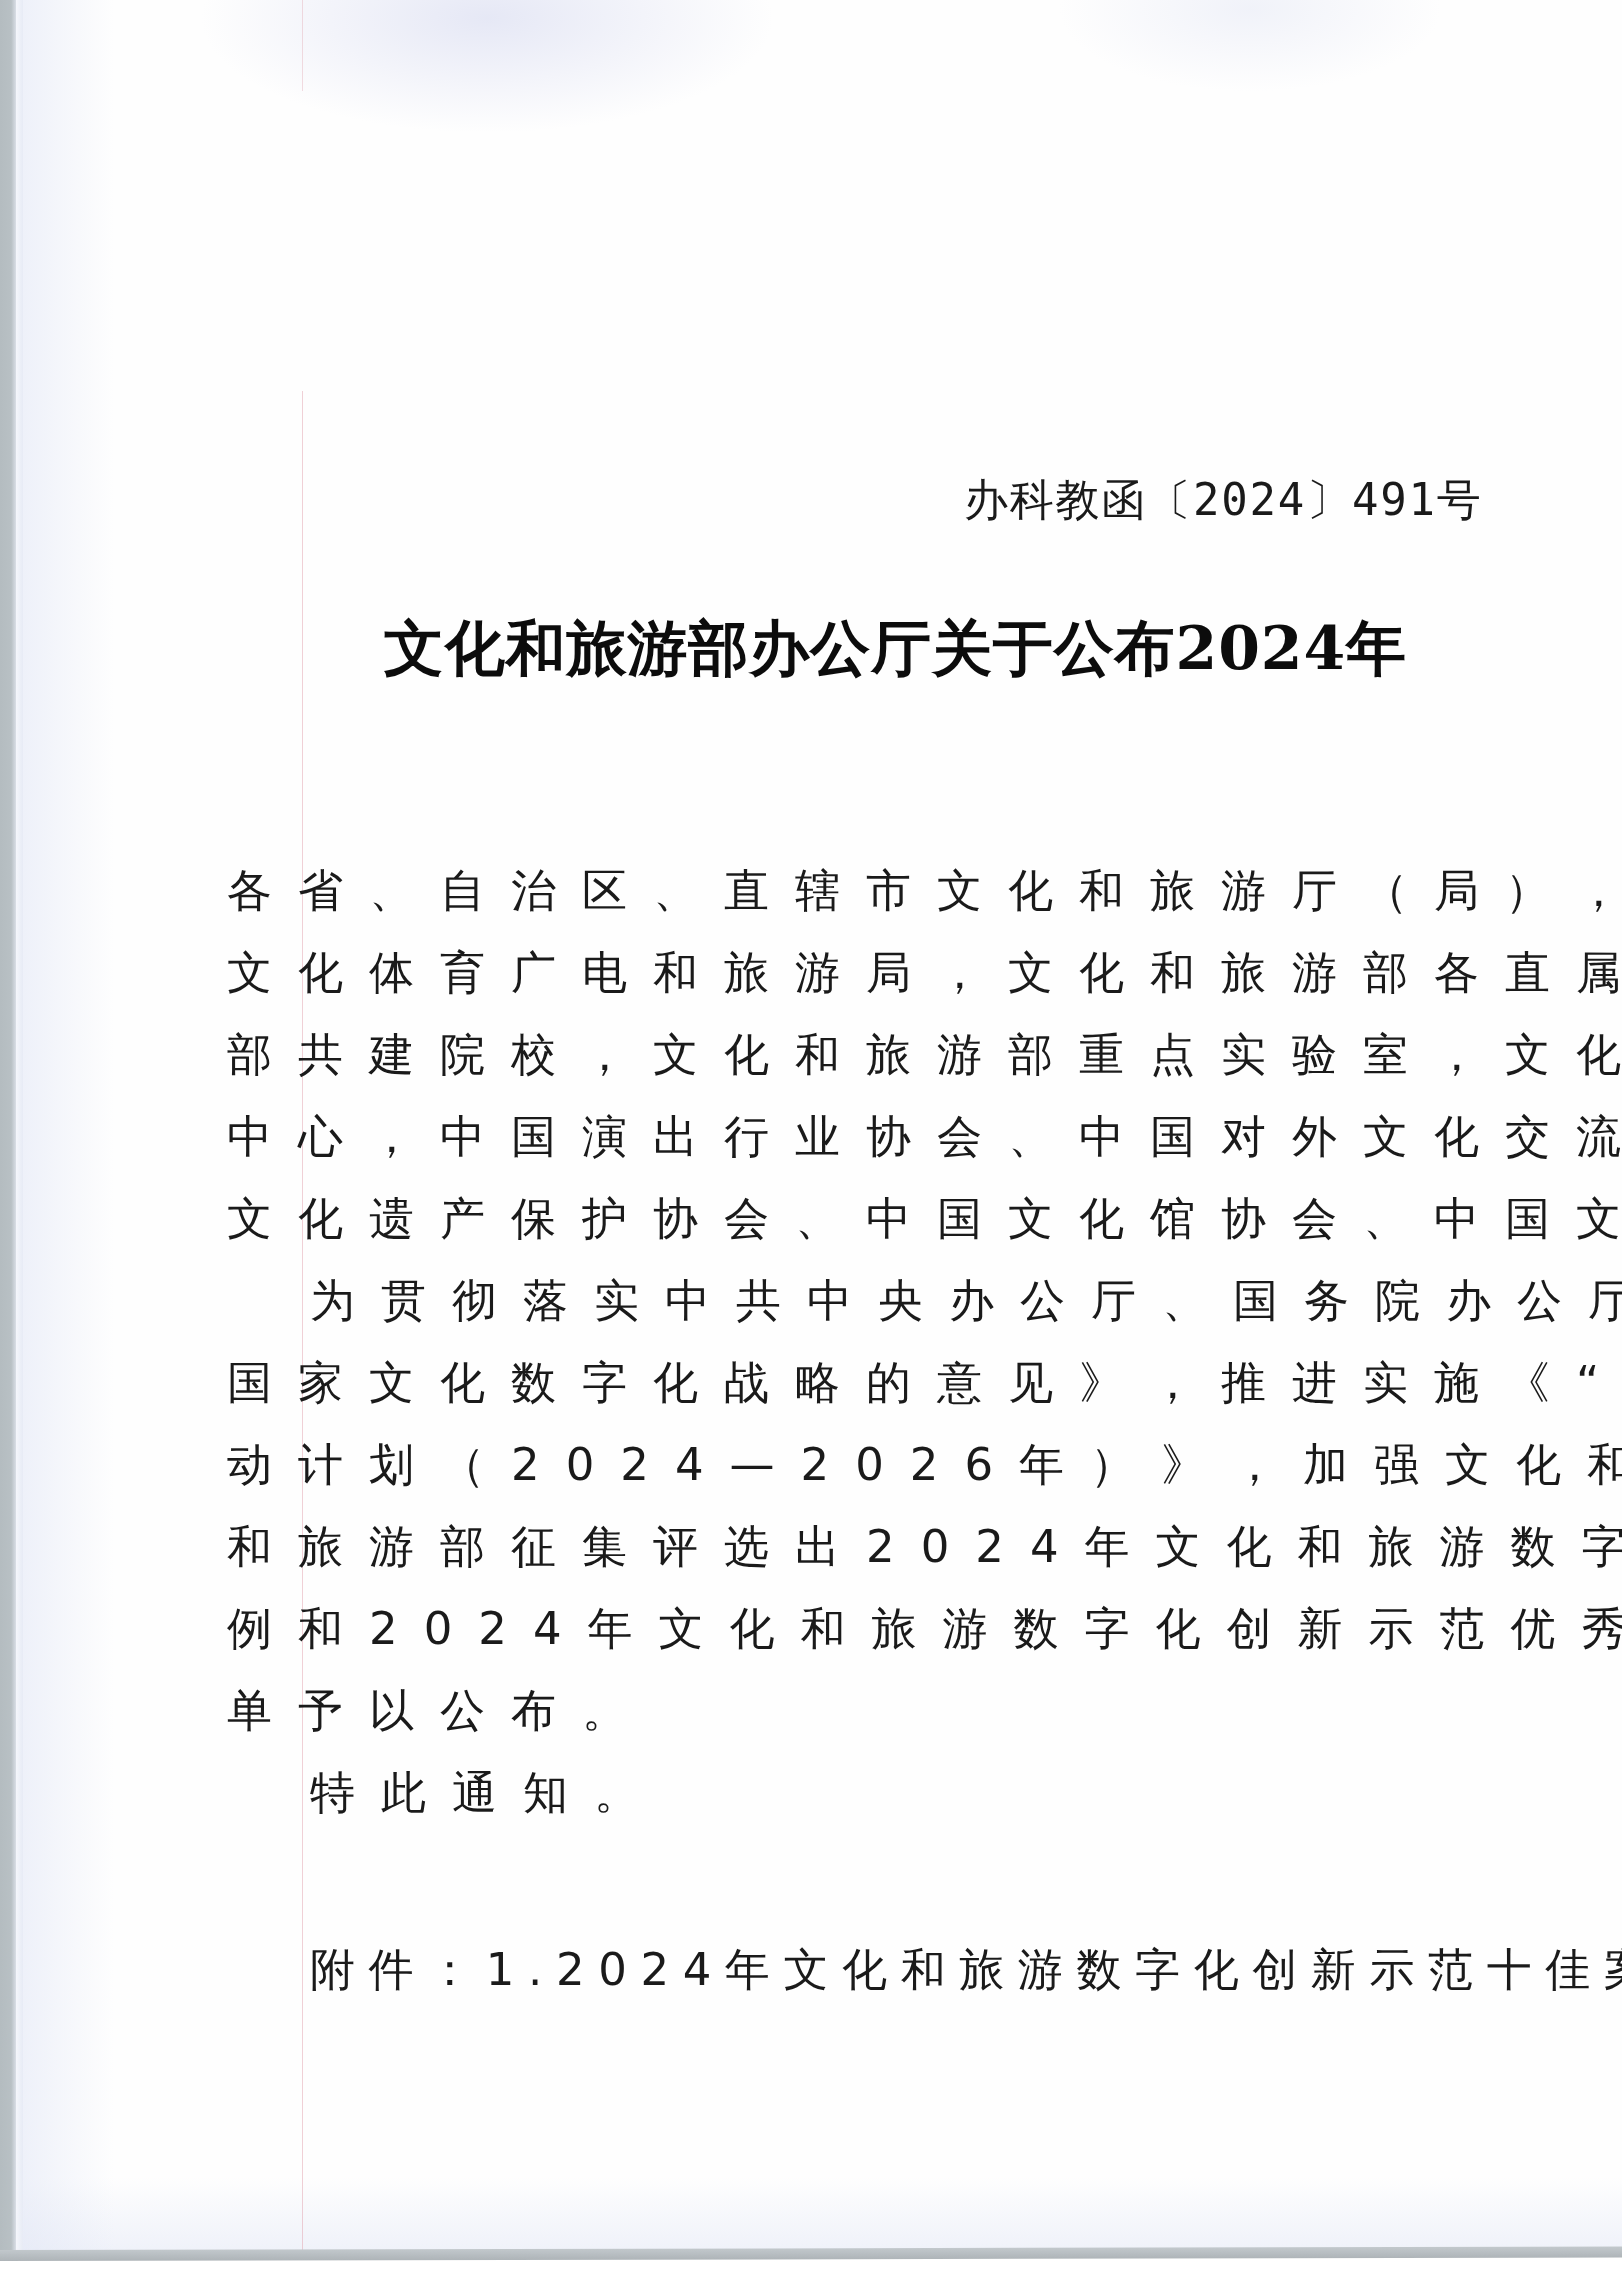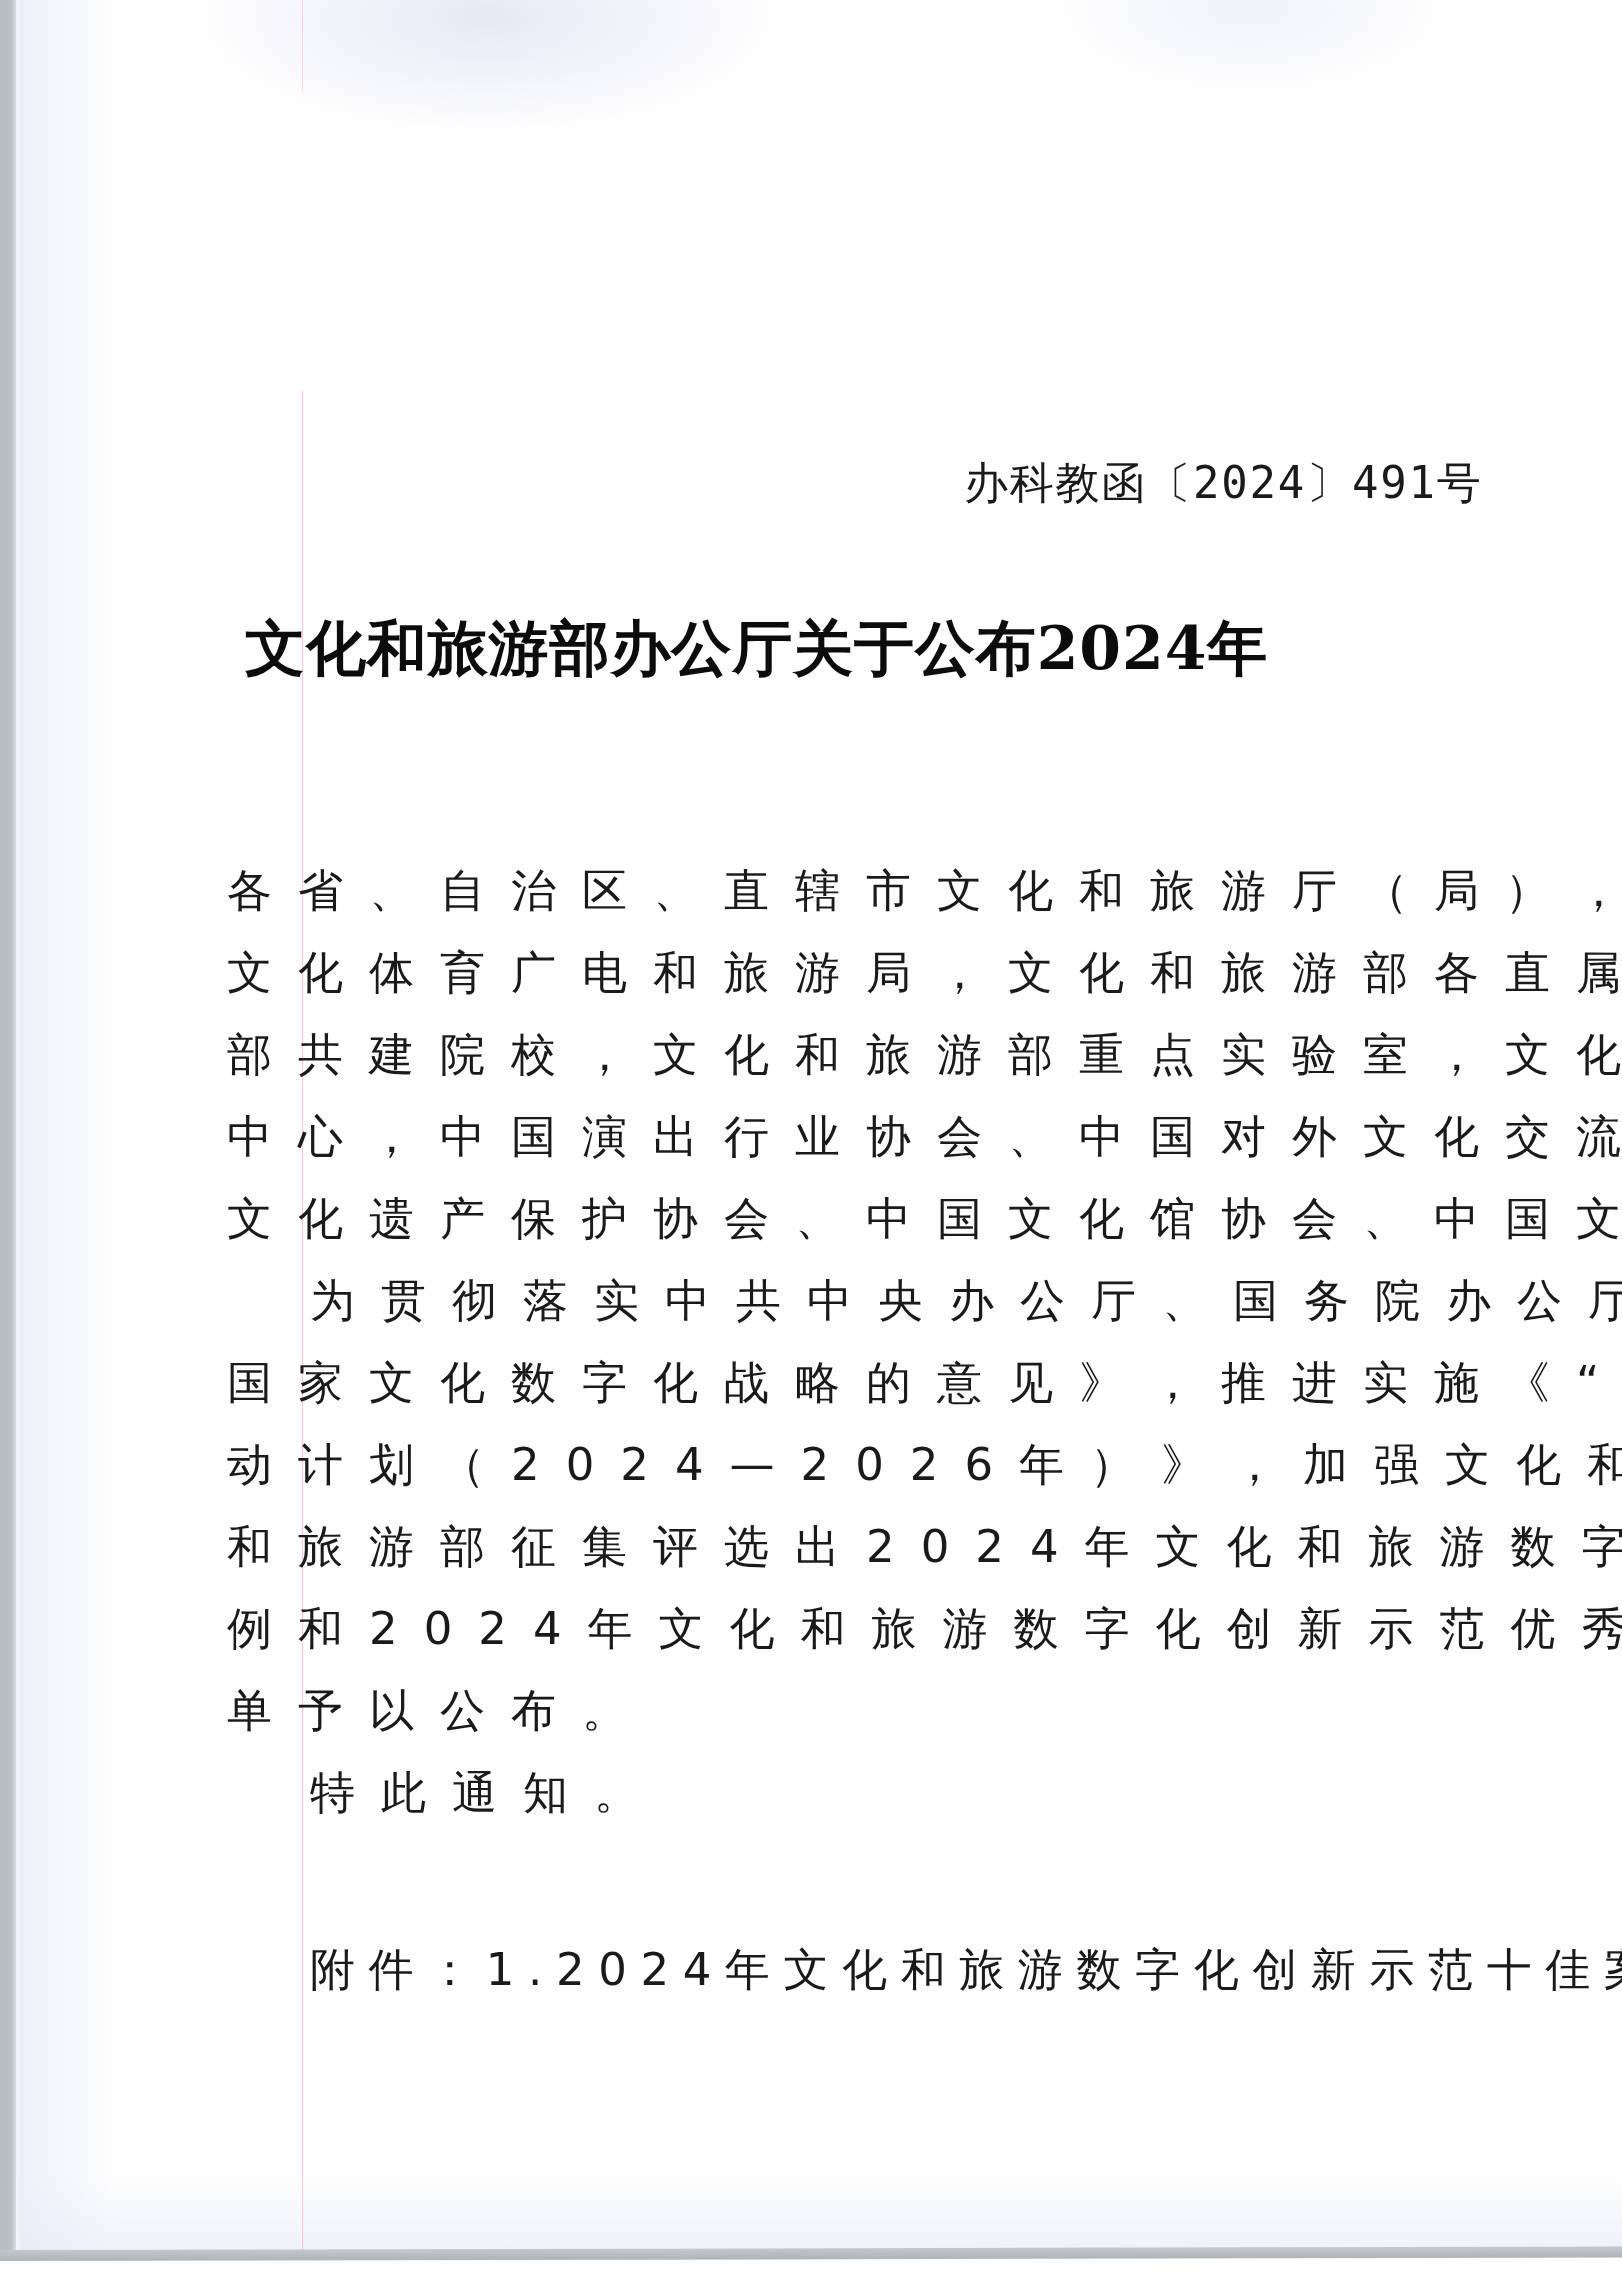--- a/index.html
+++ b/index.html
@@ -47,28 +47,28 @@
       position: absolute; left: 302px; top: 391px; width: 1.4px; height: 1859px;
       background: rgba(228,170,180,0.55);
     }
     .margin-line-top {
       position: absolute; left: 302px; top: 0; width: 0.9px; height: 91px;
       background: rgba(228,170,180,0.4);
     }
 
     
     .doc-number {
-      position: absolute; left: 964px; top: 455px;
+      position: absolute; left: 964px; top: 472px;
       font-family: "DejaVu Sans Mono", "Liberation Mono", monospace;
       font-size: 44px; letter-spacing: 1.8px; line-height: 55px;
       white-space: nowrap; color: #1a1a1a;
     }
     .title {
-      position: absolute; left: 245px; top: 605px; width: 1150px;
-      text-align: left;
+      position: absolute; left: 257px; top: 605px; width: 1150px;
+      text-align: right;
       font-family: "DejaVu Serif", "Liberation Serif", serif;
       font-weight: bold;
       font-size: 60px; line-height: 86px;
       letter-spacing: 0.9px;
       color: #0c0c0c;
     }
     .title-line { display: block; white-space: nowrap; }
 
     .body {
       position: absolute; left: 227px; top: 850px; width: 1209px;

